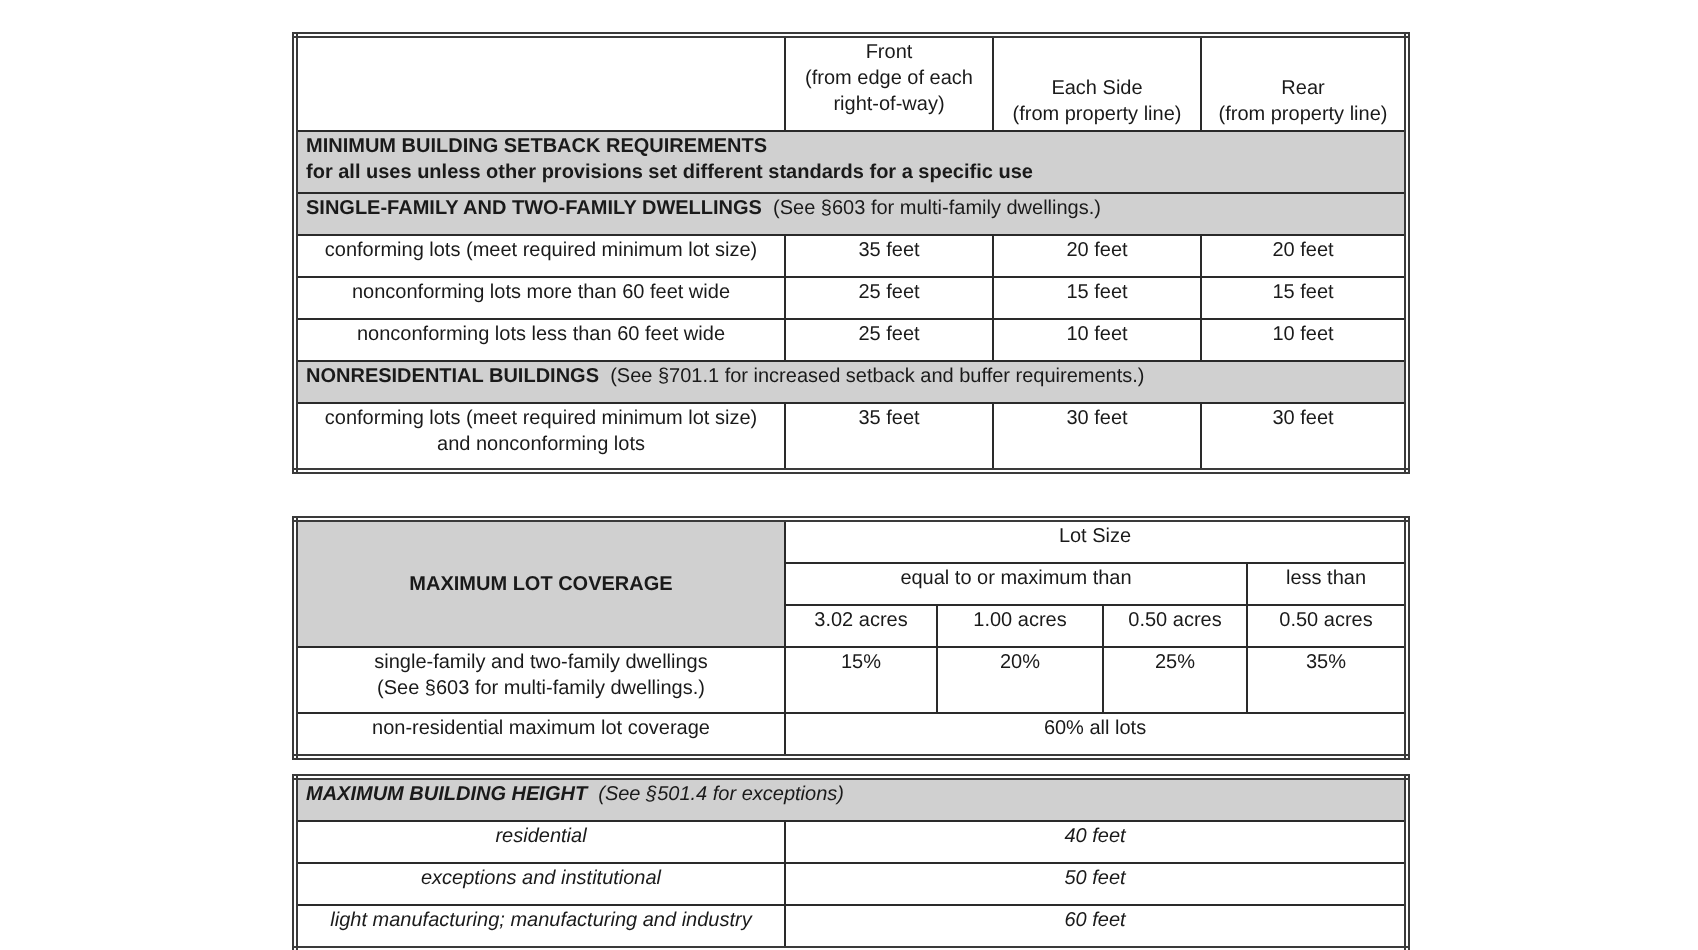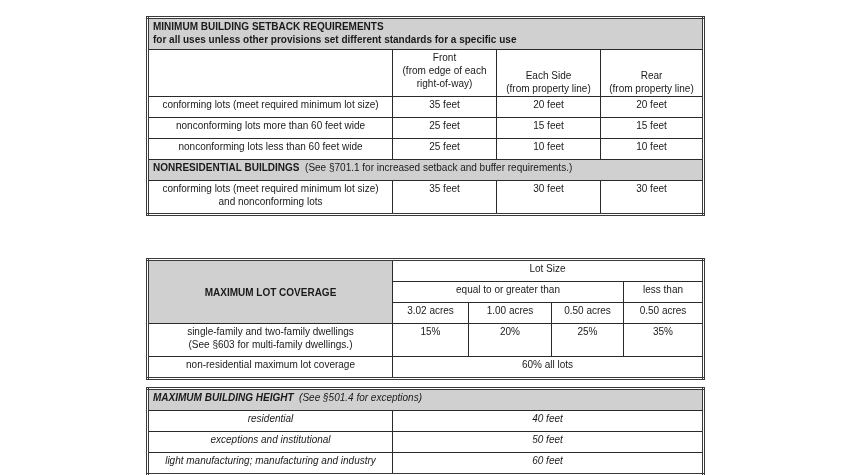--- a/index.html
+++ b/index.html
@@ -44,39 +44,45 @@
 
 <table id="t1">
   <colgroup>
     <col style="width:245px">
       <col style="width:104px">
       <col style="width:104px">
       <col style="width:103px">
   </colgroup>
   <tbody>
       <tr>
-    <td colspan="4" class="gray b" style="height:28px;">
-      <div>MINIMUM BUILDING SETBACK REQUIREMENTS</div>
-      <div>for all uses unless other provisions set different standards for a specific use</div>
-    </td>
-  </tr>
-  <tr>
     <td class="hdrtall"></td>
     <td class="c">
       <div>Front</div>
       <div>(from edge of each</div>
       <div>right-of-way)</div>
     </td>
     <td class="c bot">
       <div>Each Side</div>
       <div>(from property line)</div>
     </td>
     <td class="c bot">
       <div>Rear</div>
       <div>(from property line)</div>
+    </td>
+  </tr>
+  <tr>
+    <td colspan="4" class="gray b" style="height:28px;">
+      <div>MINIMUM BUILDING SETBACK REQUIREMENTS</div>
+      <div>for all uses unless other provisions set different standards for a specific use</div>
+    </td>
+  </tr>
+  <tr class="h">
+    <td colspan="4" class="gray">
+      <span class="b">SINGLE-FAMILY AND TWO-FAMILY DWELLINGS</span>&nbsp;
+      <span class="note">(See §603 for multi-family dwellings.)</span>
     </td>
   </tr>
   <tr class="h">
     <td class="r">conforming lots (meet required minimum lot size)</td>
     <td class="c">35 feet</td>
     <td class="c">20 feet</td>
     <td class="c">20 feet</td>
   </tr>
   <tr class="h">
     <td class="r">nonconforming lots more than 60 feet wide</td>
@@ -115,21 +121,21 @@
       <col style="width:83px">
       <col style="width:72px">
       <col style="width:80px">
   </colgroup>
   <tbody>
       <tr class="h">
     <td rowspan="3" class="gray b c mid">MAXIMUM LOT COVERAGE</td>
     <td colspan="4" class="c">Lot Size</td>
   </tr>
   <tr class="h">
-    <td colspan="3" class="c">equal to or greater than</td>
+    <td colspan="3" class="c">equal to or maximum than</td>
     <td class="c">less than</td>
   </tr>
   <tr class="h">
     <td class="c">3.02 acres</td>
     <td class="c">1.00 acres</td>
     <td class="c">0.50 acres</td>
     <td class="c">0.50 acres</td>
   </tr>
   <tr>
     <td class="r row2">

